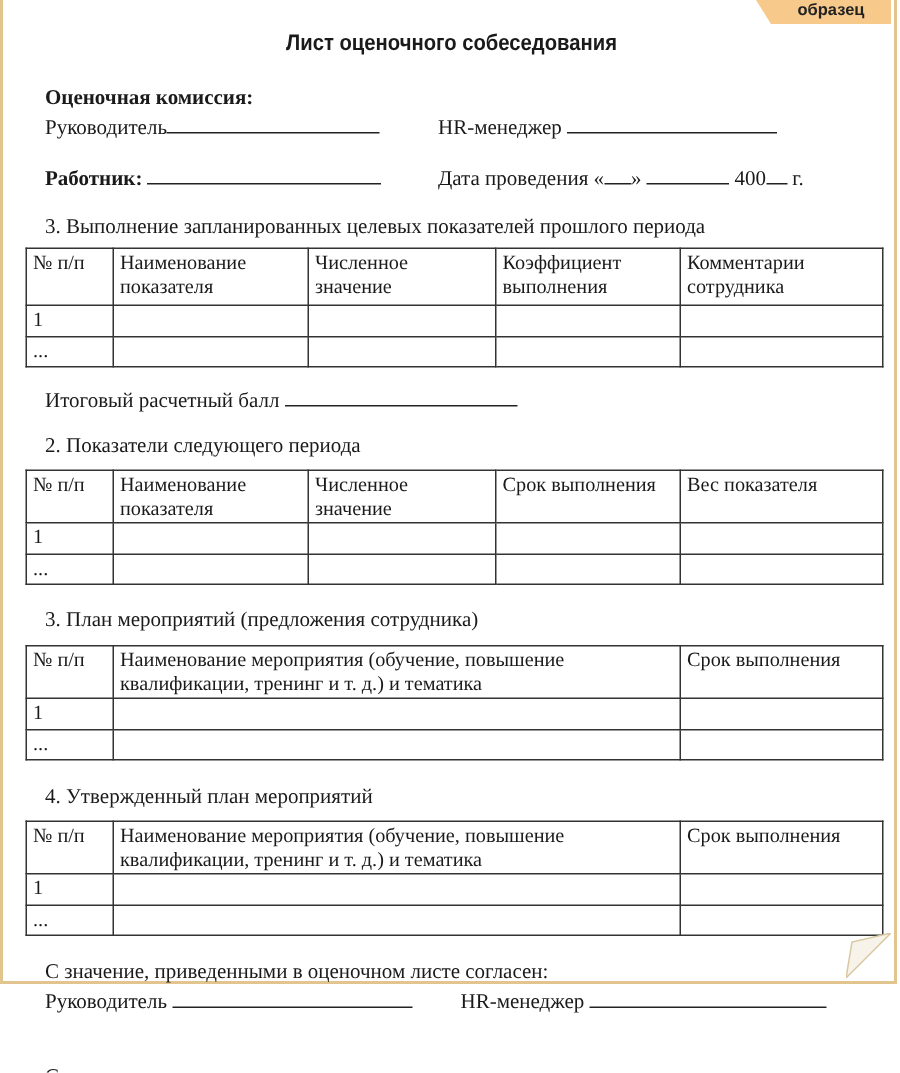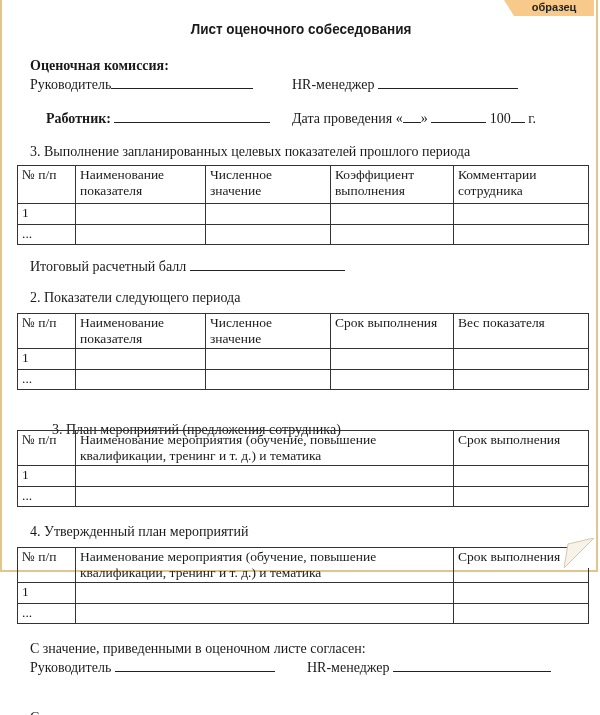--- a/index.html
+++ b/index.html
@@ -1,18 +1,18 @@
 <!DOCTYPE html>
 <html><head>
 <meta charset="utf-8">
 <style>
   html, body { margin:0; padding:0; background:#ffffff; }
   body { width:600px; height:715px; position:relative; overflow:hidden;
          font-family:"Liberation Serif","DejaVu Serif",serif; color:#1a1a1a; }
-  .page { position:absolute; left:0; top:0; width:598px; height:572px;
+  .page { position:absolute; left:0; top:0; width:598px; height:656px;
           border-left:2px solid #e2c48f; border-right:2px solid #e2c48f; border-bottom:2px solid #e2c48f;
           box-sizing:border-box; background:#fff; }
   .tab { position:absolute; right:2px; top:0; height:16px; width:80px; background:#f7c98b;
          font-family:"Liberation Sans","DejaVu Sans",sans-serif; font-weight:bold; font-size:11px;
          color:#222; text-align:center; line-height:15px; }
   .tab:before { content:""; position:absolute; left:-10px; top:0; width:0; height:0;
          border-top:16px solid #f7c98b; border-left:10px solid transparent; }
   .title { position:absolute; left:0; width:598px; top:20px; text-align:center;
            font-family:"Liberation Sans","DejaVu Sans",sans-serif; font-weight:bold; font-size:15px;
            transform:scaleX(0.9); }
@@ -31,25 +31,25 @@
   <div class="title">Лист оценочного собеседования</div>
 
   <div class="line bold" style="left:28px;top:57px;">Оценочная комиссия:</div>
   <div class="line" style="left:28px;top:75px;">
     <span>Руководитель</span><span class="blank" style="width:142px;"></span>
   </div>
   <div class="line" style="left:290px;top:75px;">
     <span>HR-менеджер</span> <span class="blank" style="width:140px;"></span>
   </div>
 
-  <div class="line" style="left:28px;top:109px;margin-left:16px;">
+  <div class="line" style="left:28px;top:109px;">
     <span class="bold">Работник:</span> <span class="blank" style="width:156px;"></span>
   </div>
   <div class="line" style="left:290px;top:109px;">
-    <span>Дата проведения «</span><span class="blank" style="width:18px;"></span><span>»</span> <span class="blank" style="width:55px;"></span> <span>100</span><span class="blank" style="width:14px;"></span> <span>г.</span>
+    <span>Дата проведения «</span><span class="blank" style="width:18px;"></span><span>»</span> <span class="blank" style="width:55px;"></span> <span>400</span><span class="blank" style="width:14px;"></span> <span>г.</span>
   </div>
 
   <div class="line" style="left:28px;top:143px;">3.  Выполнение запланированных целевых показателей прошлого периода</div>
   <table style="top:165px;">
     <colgroup>
         <col style="width:58px">
         <col style="width:130px">
         <col style="width:125px">
         <col style="width:123px">
         <col>
@@ -110,21 +110,21 @@
     <tr style="height:20px;">
       <td>...</td>
       <td></td>
           <td></td>
       <td></td>
           <td></td>
     </tr>
   </tbody>
     </table>
 
-  <div class="line" style="left:28px;top:421px;margin-left:22px;">3.  План мероприятий (предложения сотрудника)</div>
+  <div class="line" style="left:28px;top:405px;">3.  План мероприятий (предложения сотрудника)</div>
   <table style="top:430px;">
     <colgroup>
         <col style="width:58px">
         <col style="width:378px">
         <col>
       </colgroup>
     <tbody>
         <tr style="height:35px;">
       <td>№ п/п</td>
       <td>Наименование мероприятия (обучение, повышение квалификации, тренинг и т. д.) и тематика</td>

